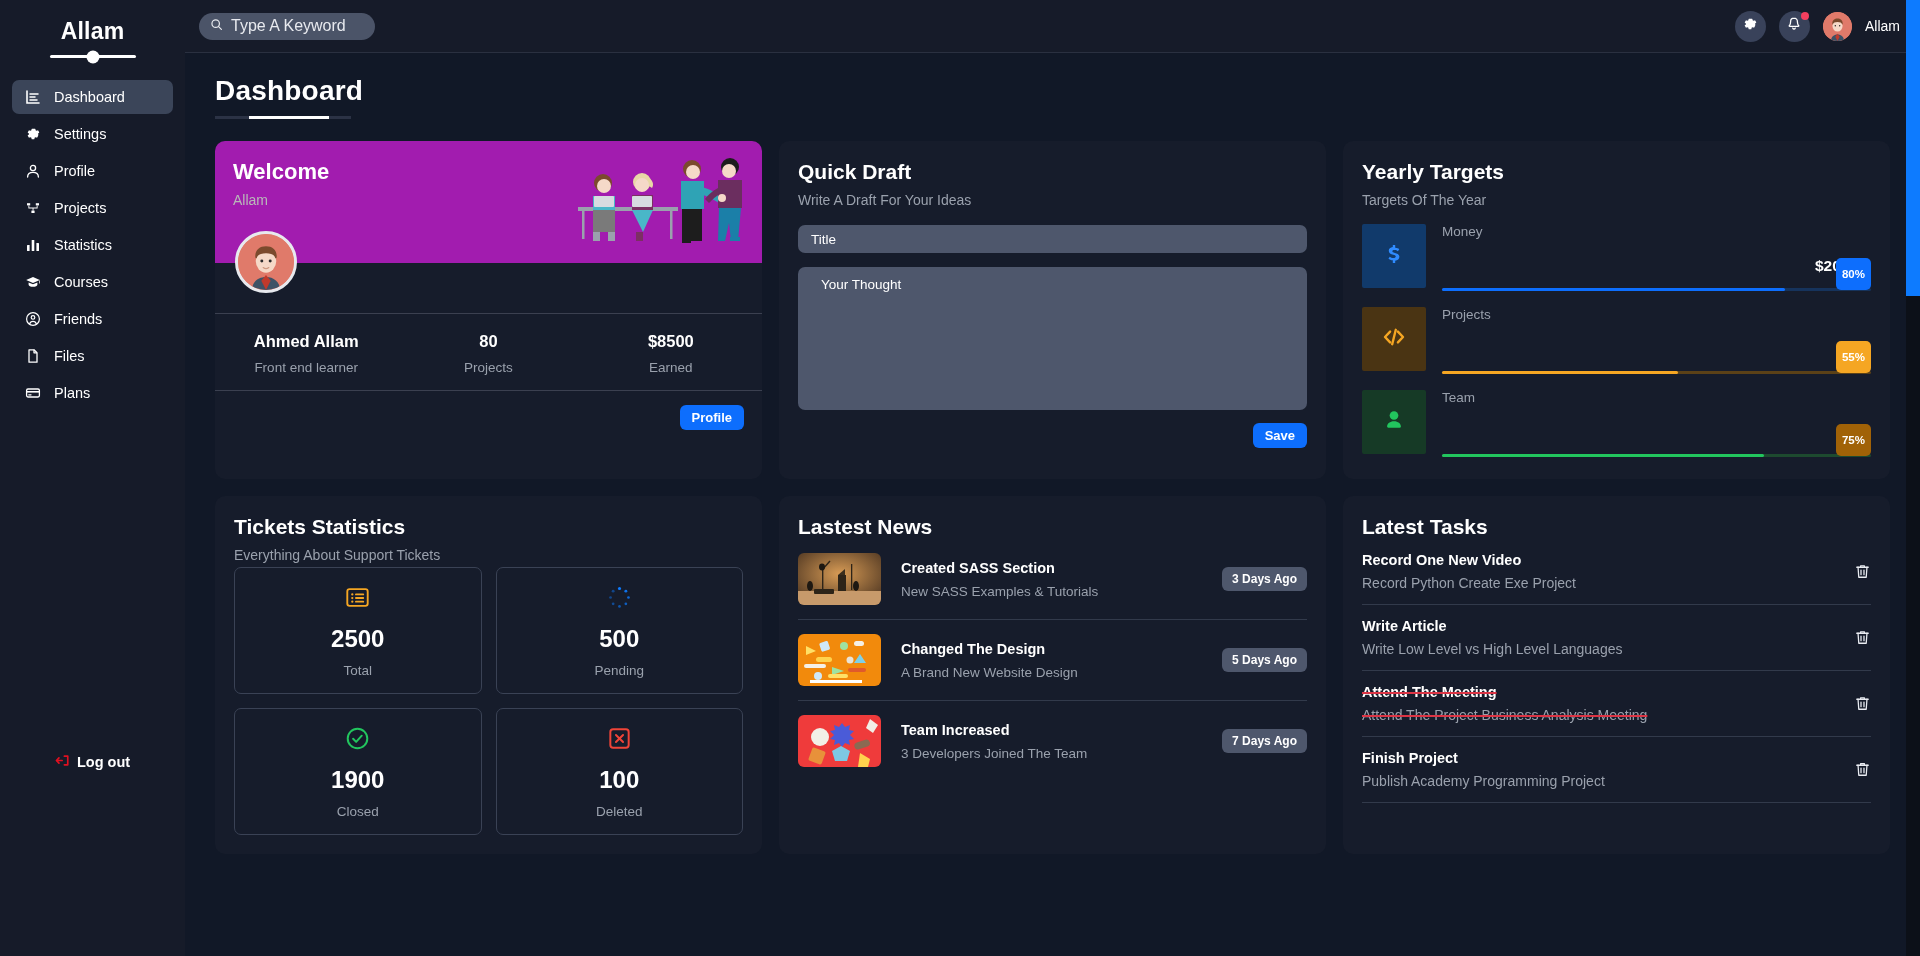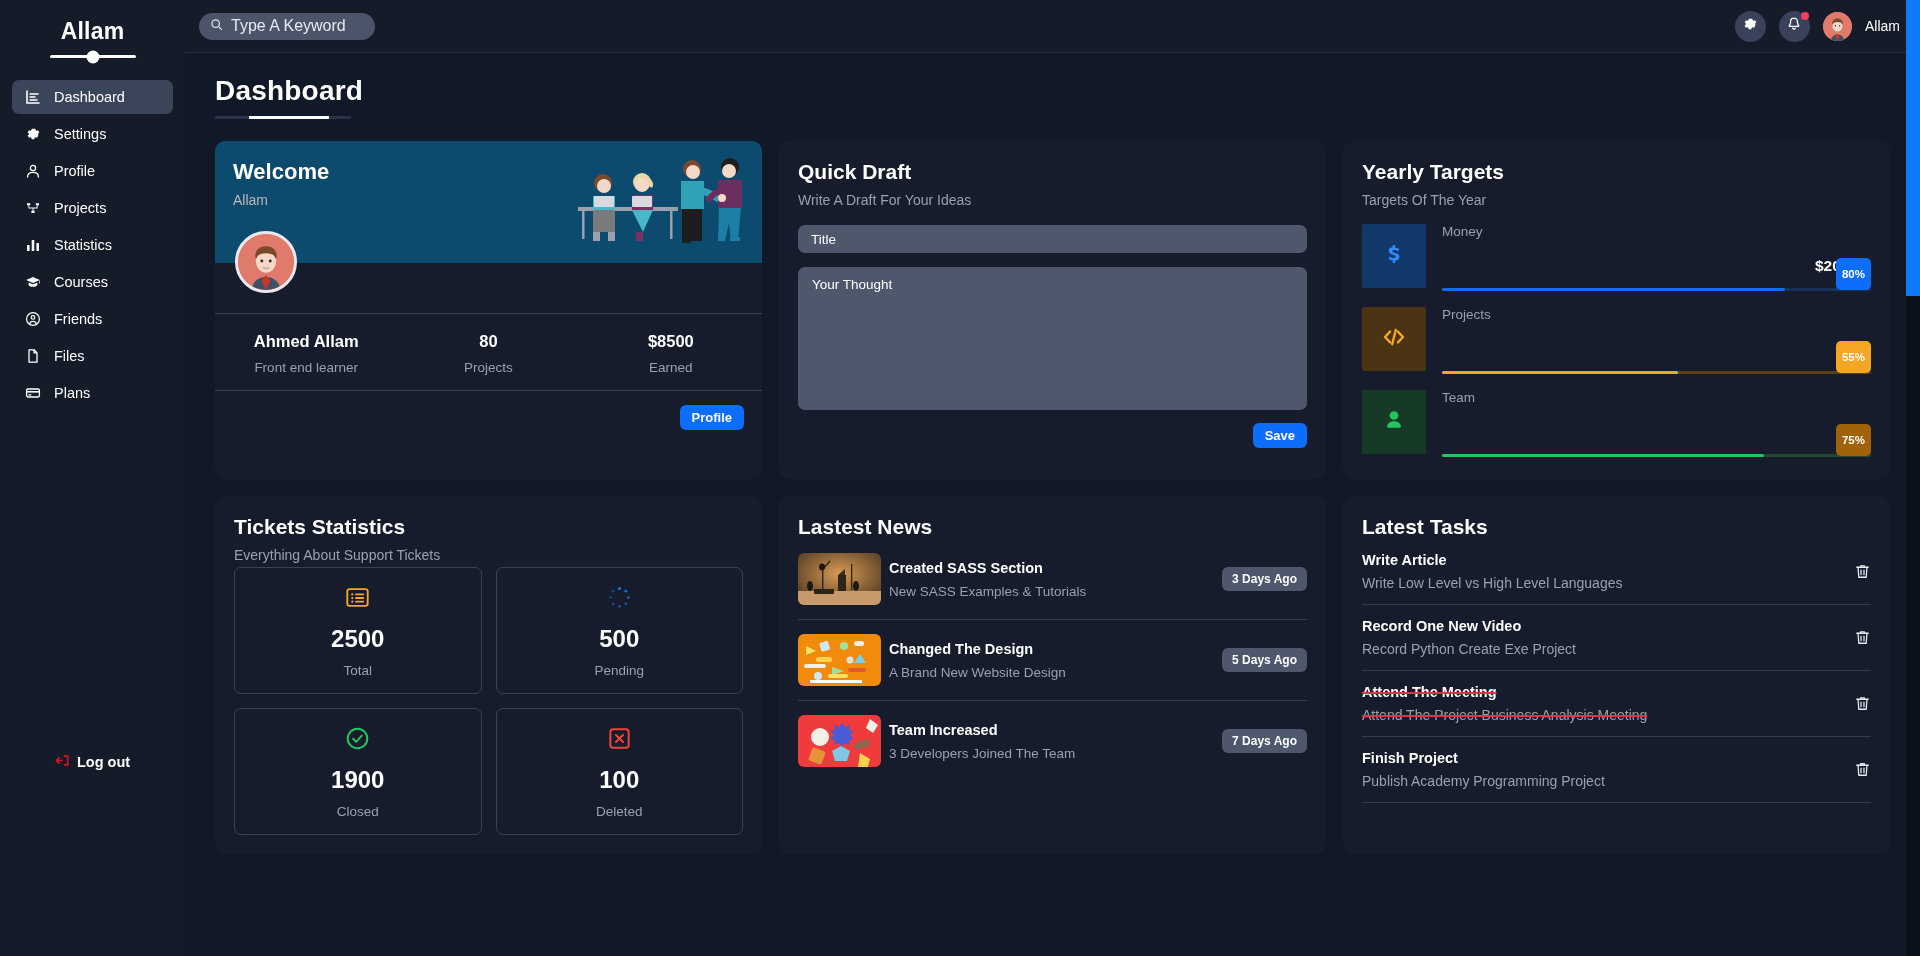--- a/index.html
+++ b/index.html
@@ -138,21 +138,21 @@
     padding: 19px 19px 19px 19px;
     position: relative;
     overflow: hidden;
   }
   .card-title { color: #ffffff; font-size: 21px; font-weight: bold; }
   .card-sub { color: #9aa1ad; font-size: 14px; margin-top: 8px; }
 
   
   .welcome-card { padding: 0; height: 338px; display: flex; flex-direction: column; }
   .welcome-top {
-    background: #0c4a6e; height: 122px;
+    background: #a21caf; height: 122px;
     padding: 18px 20px 0 18px;
     position: relative;
   }
   .welcome-h { color: #ffffff; font-size: 22px; font-weight: bold; }
   .welcome-sub { color: #b9b9b9; font-size: 14px; margin-top: 7px; }
   .welcome-illus { position: absolute; right: 12px; top: 10px; width: 180px; height: 105px; }
   .welcome-avatar {
     width: 62px; height: 62px; border-radius: 50%;
     background: #e07a6a; border: 3px solid #e7e9ee;
     position: absolute; left: 20px; top: 90px;
@@ -184,21 +184,21 @@
     background: #4e576c; border: none; border-radius: 7px;
     height: 28px; padding: 0 13px;
     color: #ffffff; font-size: 13.5px;
     outline: none;
     font-family: "Liberation Sans", sans-serif;
   }
   .qd-input::placeholder { color: #ffffff; opacity: 1; }
   .qd-textarea {
     margin-top: 14px;
     background: #4e576c; border: none; border-radius: 7px;
-    height: 143px; padding: 10px 14px;
+    height: 143px; padding: 10px 23px;
     color: #ffffff; font-size: 13.5px;
     outline: none; resize: none;
     font-family: "Liberation Sans", sans-serif;
   }
   .qd-textarea::placeholder { color: #ffffff; opacity: 1; }
   .qd-foot { margin-top: 13px; display: flex; justify-content: flex-end; }
 
   
   .yt-card { height: 338px; }
   .yt-row { display: flex; gap: 16px; margin-top: 16px; align-items: stretch; }
@@ -227,21 +227,21 @@
     border: 1px solid #3a4255; border-radius: 7px;
     padding: 17px 8px 15px 8px; text-align: center;
   }
   .ts-box svg { width: 25px; height: 25px; }
   .ts-num { color: #ffffff; font-size: 24px; font-weight: bold; margin-top: 11px; }
   .ts-lab { color: #9aa1ad; font-size: 13.5px; margin-top: 10px; }
   .spinner-dots { display: inline-block; width: 25px; height: 25px; }
 
   
   .news-row {
-    display: flex; align-items: center; gap: 8px;
+    display: flex; align-items: center; gap: 20px;
     padding: 14px 0;
     border-bottom: 1px solid #323a4b;
   }
   .news-row:first-of-type { padding-top: 16px; }
   .news-row:last-of-type { border-bottom: none; }
   .news-thumb {
     width: 83px; height: 52px; flex: 0 0 83px;
     border-radius: 6px; overflow: hidden; position: relative;
   }
   .news-text { flex: 1; min-width: 0; }
@@ -747,37 +747,37 @@
             </div>
             <div class="news-time">7 Days Ago</div>
           </div>
         </div>
 
         <div class="card tasks-card">
           <div class="card-title">Latest Tasks</div>
 
           <div class="task-row">
             <div class="task-text">
-              <div class="task-h">Write Article</div>
-              <div class="task-s">Write Low Level vs High Level Languages</div>
+              <div class="task-h">Record One New Video</div>
+              <div class="task-s">Record Python Create Exe Project</div>
             </div>
             <span class="trash">
               <svg viewBox="0 0 16 16" fill="none" stroke="#e9ecf2" stroke-width="1.2" stroke-linecap="round" stroke-linejoin="round">
                 <path d="M2.6 4h10.8"></path>
                   <path d="M6.2 4V2.6h3.6V4"></path>
                 <path d="M3.8 4l.7 9.4h7l.7-9.4"></path>
                 <path d="M6.6 6.6v4.4M9.4 6.6v4.4"></path>
               </svg>
             </span>
           </div>
 
           <div class="task-row">
             <div class="task-text">
-              <div class="task-h">Record One New Video</div>
-              <div class="task-s">Record Python Create Exe Project</div>
+              <div class="task-h">Write Article</div>
+              <div class="task-s">Write Low Level vs High Level Languages</div>
             </div>
             <span class="trash">
               <svg viewBox="0 0 16 16" fill="none" stroke="#e9ecf2" stroke-width="1.2" stroke-linecap="round" stroke-linejoin="round">
                 <path d="M2.6 4h10.8"></path>
                   <path d="M6.2 4V2.6h3.6V4"></path>
                 <path d="M3.8 4l.7 9.4h7l.7-9.4"></path>
                 <path d="M6.6 6.6v4.4M9.4 6.6v4.4"></path>
               </svg>
             </span>
           </div>

